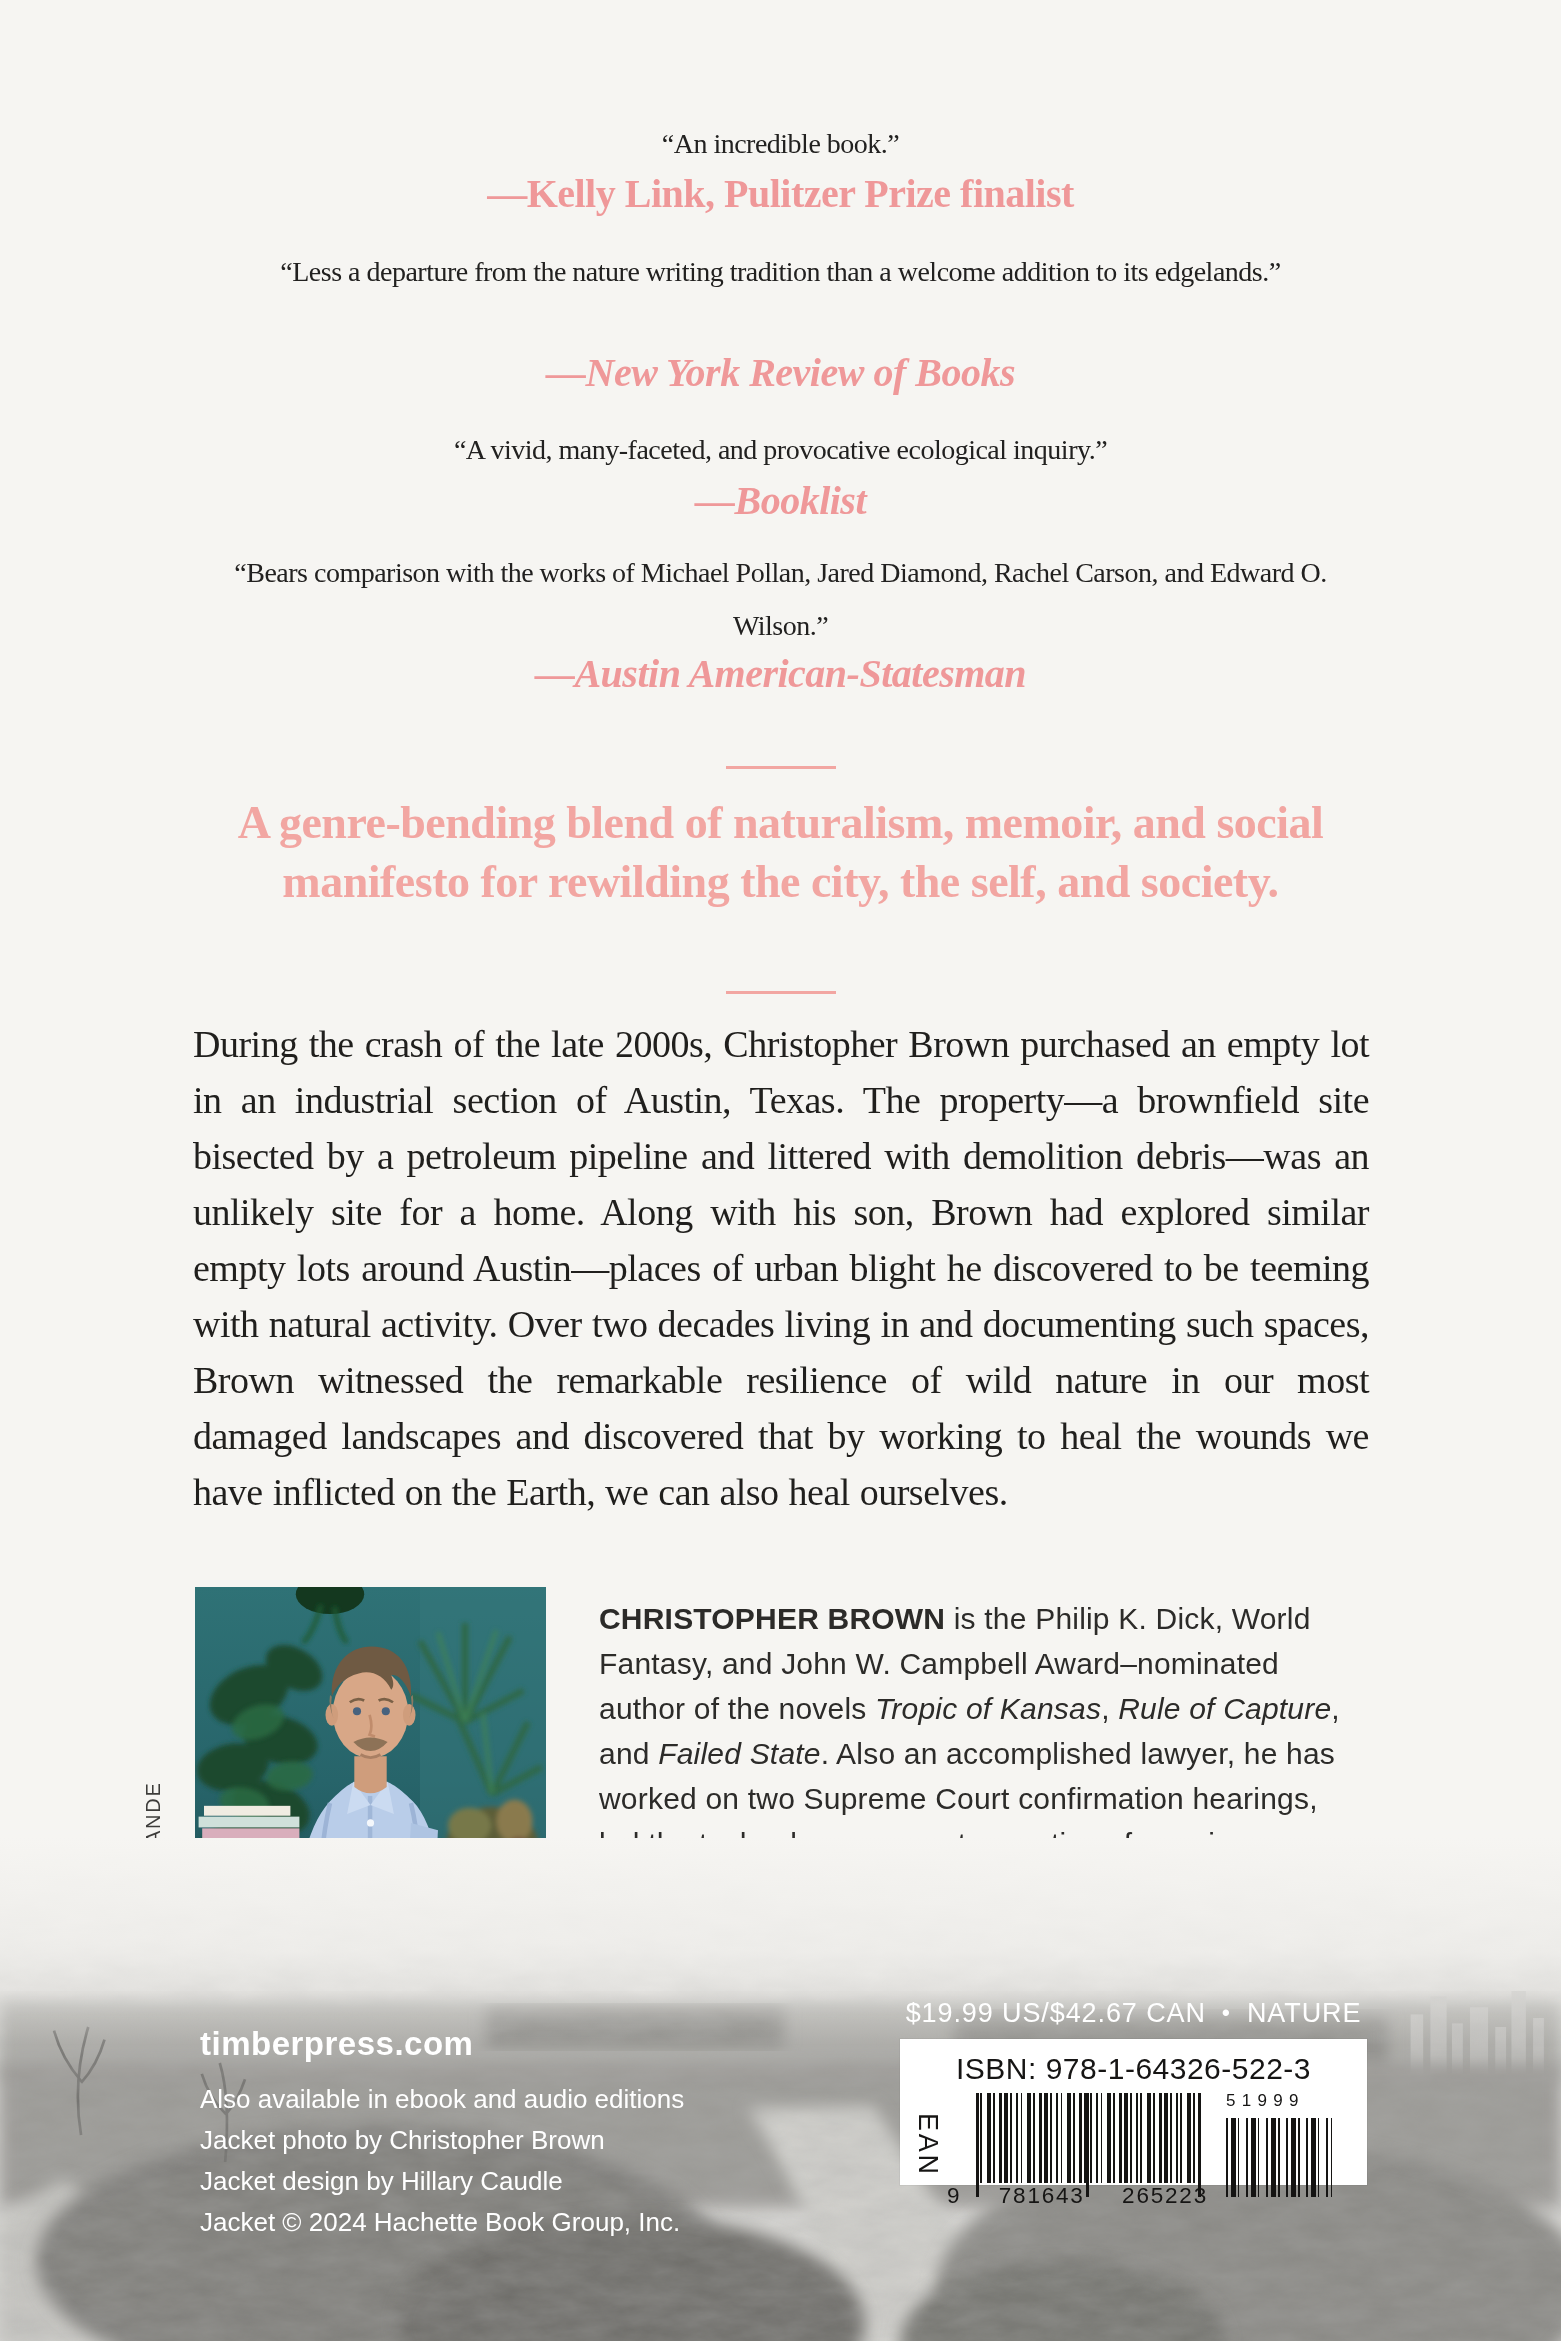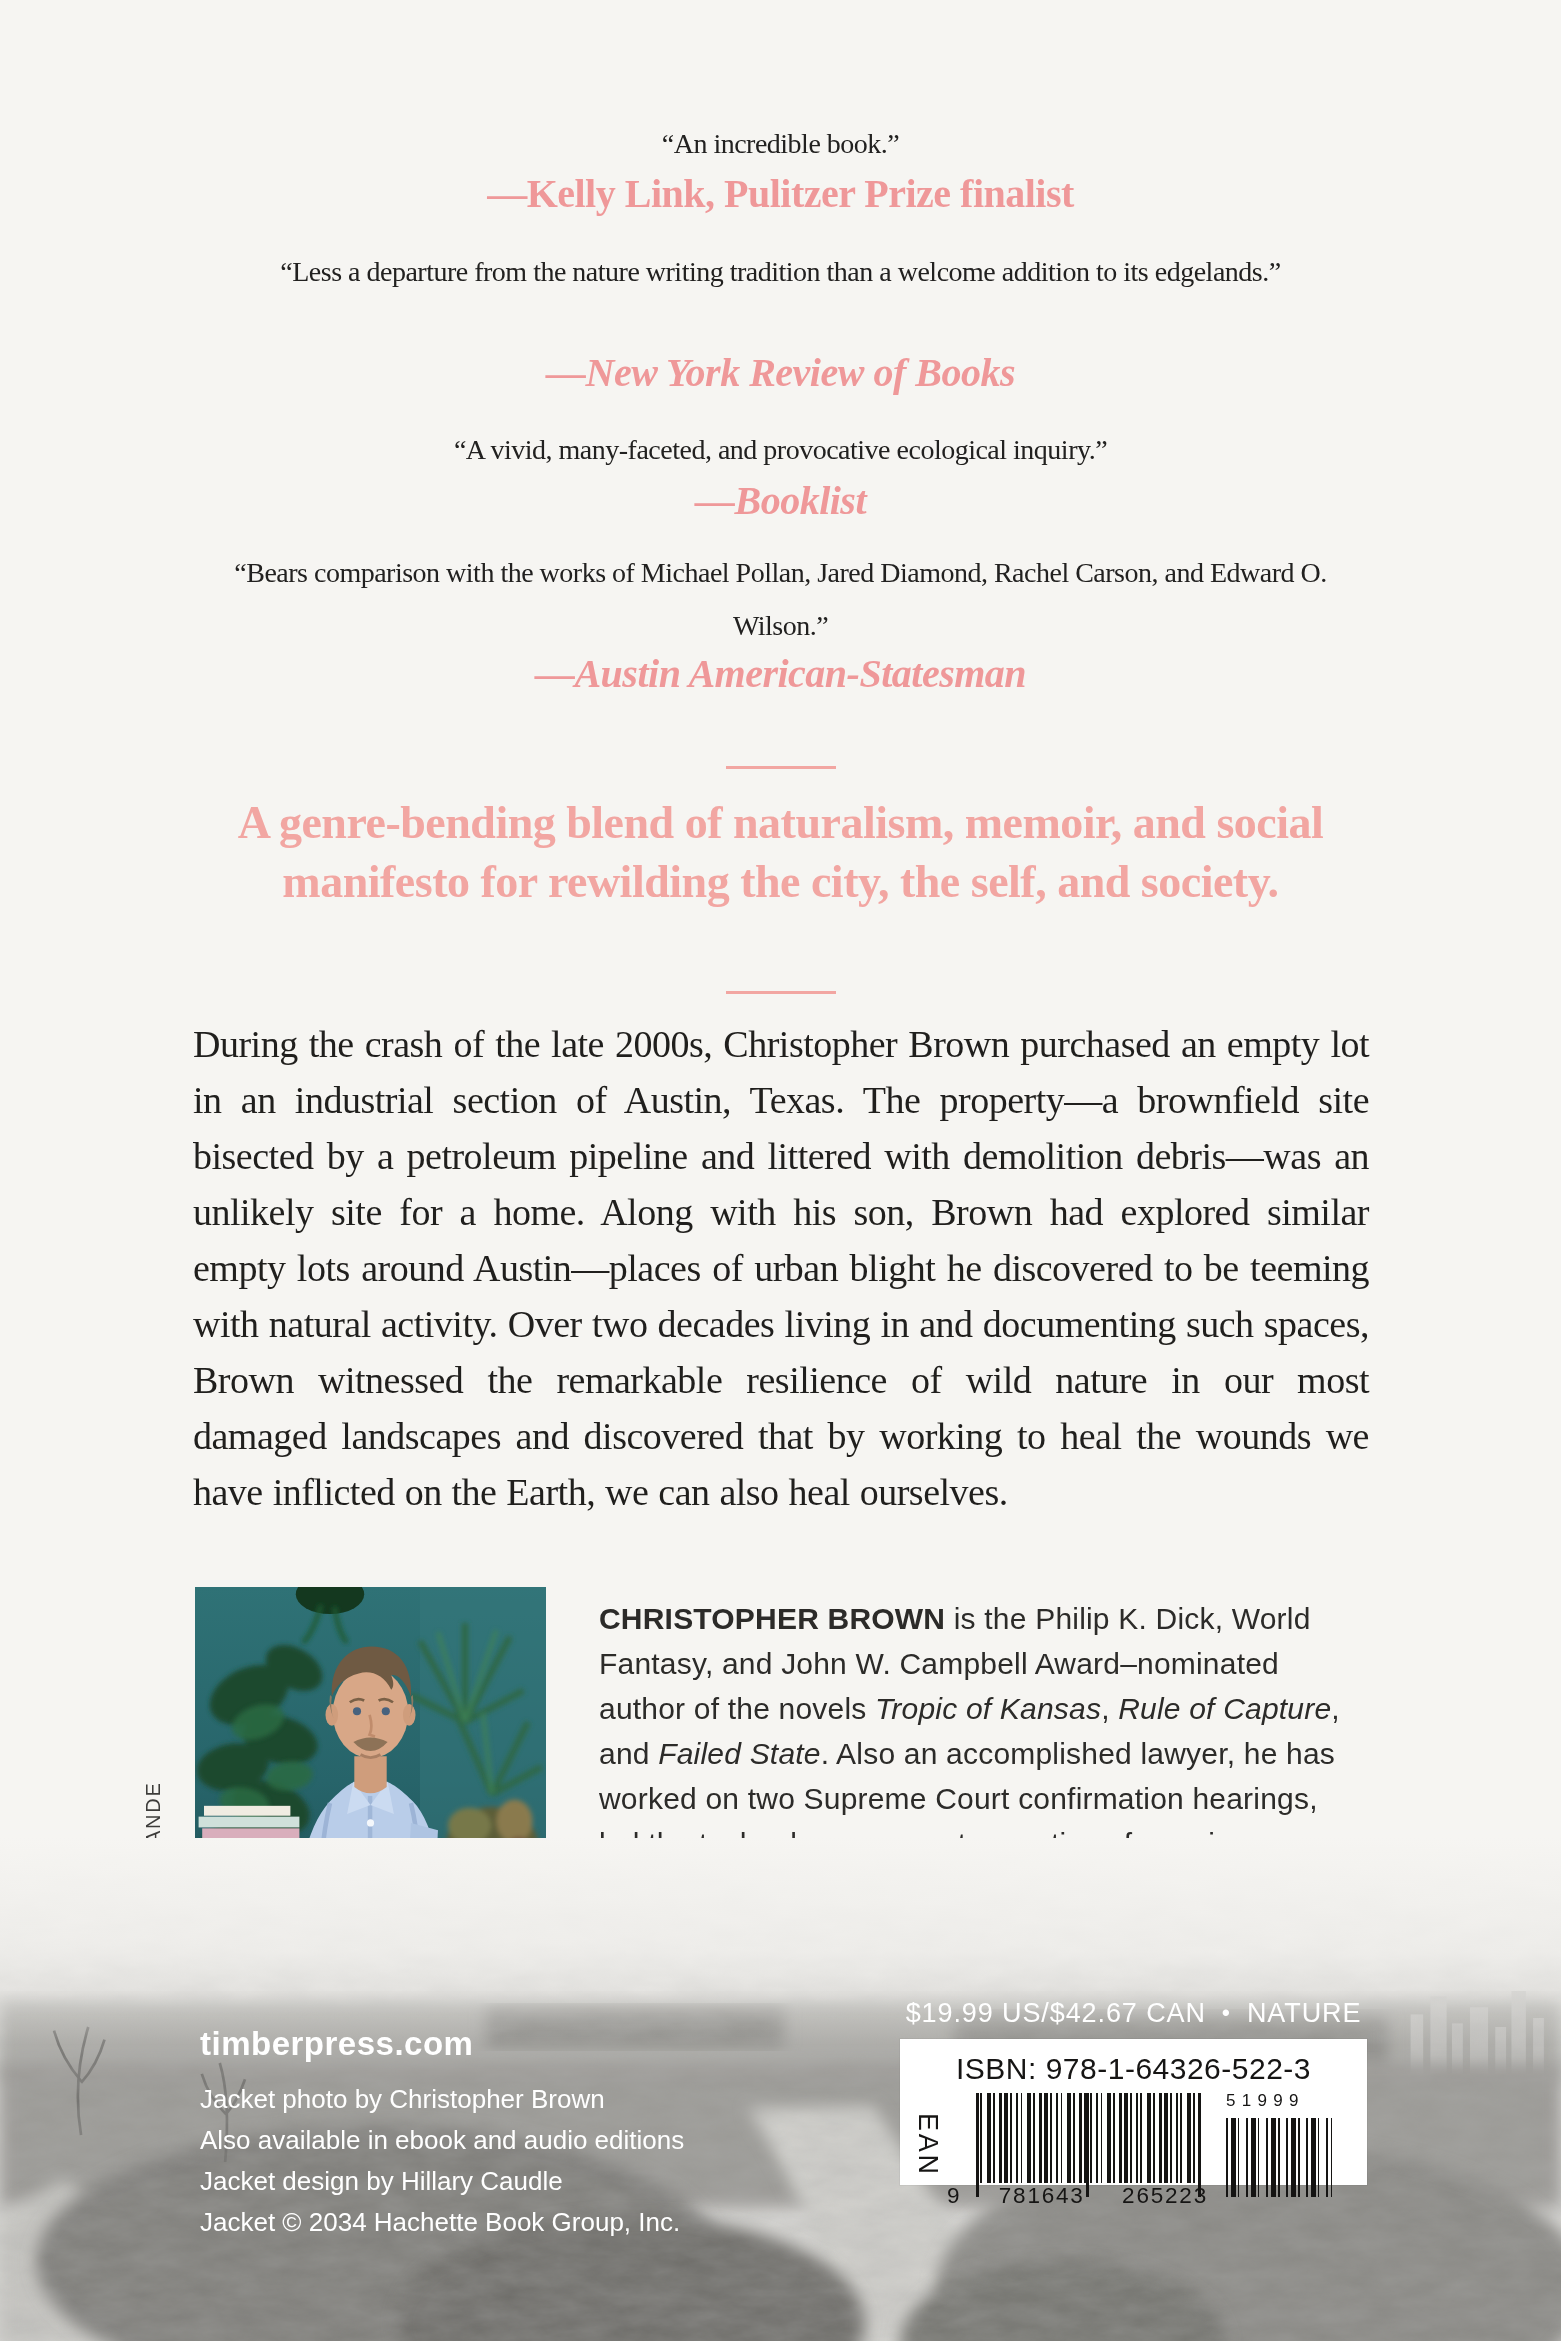--- a/index.html
+++ b/index.html
@@ -308,24 +308,24 @@
 
       <rect width="1733" height="560" filter="url(#grain)" opacity="0.42"></rect>
 
       <rect width="1733" height="230" fill="url(#fade)"></rect>
     </svg>
 
   </div>
 
   <p class="footer-text website">timberpress.com</p>
   <div class="footer-text credits">
+    <div>Also available in ebook and audio editions</div>
     <div>Jacket photo by Christopher Brown</div>
-    <div>Also available in ebook and audio editions</div>
     <div>Jacket design by Hillary Caudle</div>
-    <div>Jacket © 2034 Hachette Book Group, Inc.</div>
+    <div>Jacket © 2024 Hachette Book Group, Inc.</div>
   </div>
 
   <div class="footer-text price-row">
     <span>$19.99 US/$42.67 CAN</span>
     <span class="dot">•</span>
     <span>NATURE</span>
   </div>
 
   <div class="barcode-box">
     <p class="isbn">ISBN: 978-1-64326-522-3</p>

